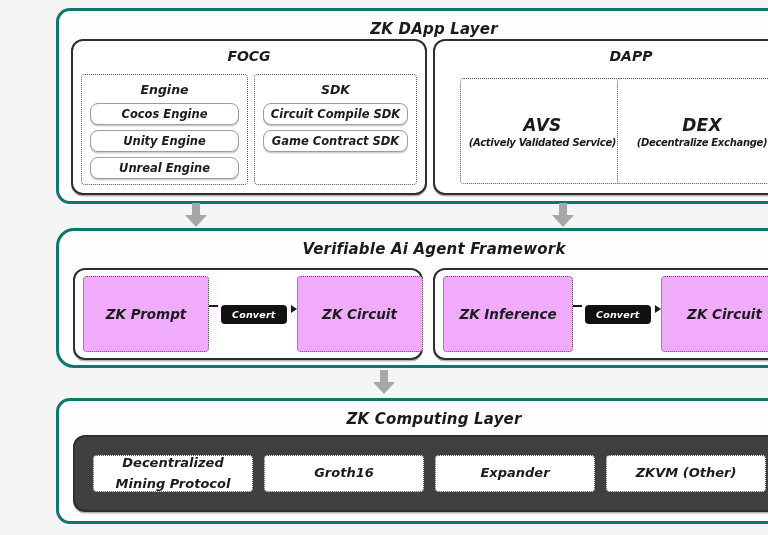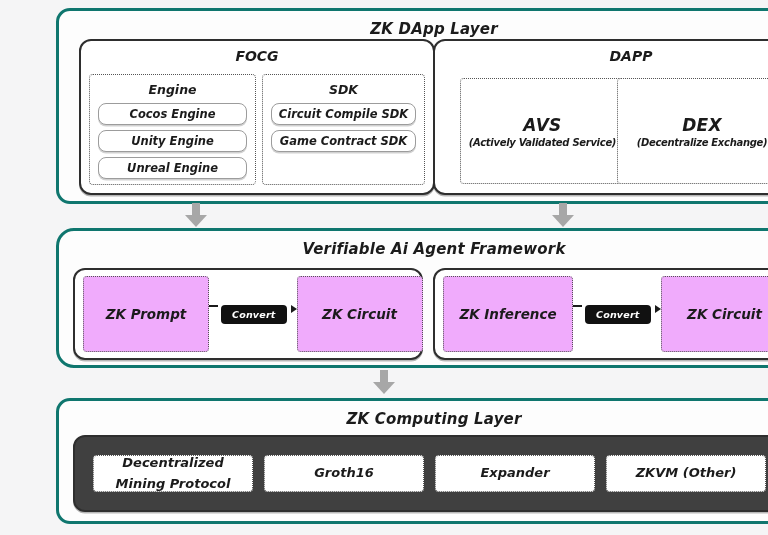--- a/index.html
+++ b/index.html
@@ -92,21 +92,21 @@
   }
 </style>
 </head>
 <body>
 
 <div class="canvas">
 
   <div class="section" style="left:8px; top:8px; width:750px; height:190px;">
     <div class="section-title">ZK DApp Layer</div>
 
-    <div class="solid-box" style="left:20px; top:28px; width:352px; height:152px;">
+    <div class="solid-box" style="left:12px; top:28px; width:352px; height:152px;">
       <div class="box-title">FOCG</div>
 
       <div class="dotted-box" style="left:8px; top:33px; width:167px; height:111px;">
         <div class="group-label">Engine</div>
         <div class="node-btn" style="top:28px; width:149px;font-style:italic;">Cocos Engine</div>
         <div class="node-btn" style="top:55px; width:149px;">Unity Engine</div>
         <div class="node-btn" style="top:82px; width:149px;">Unreal Engine</div>
       </div>
 
       <div class="dotted-box" style="left:181px; top:33px; width:163px; height:111px;">

